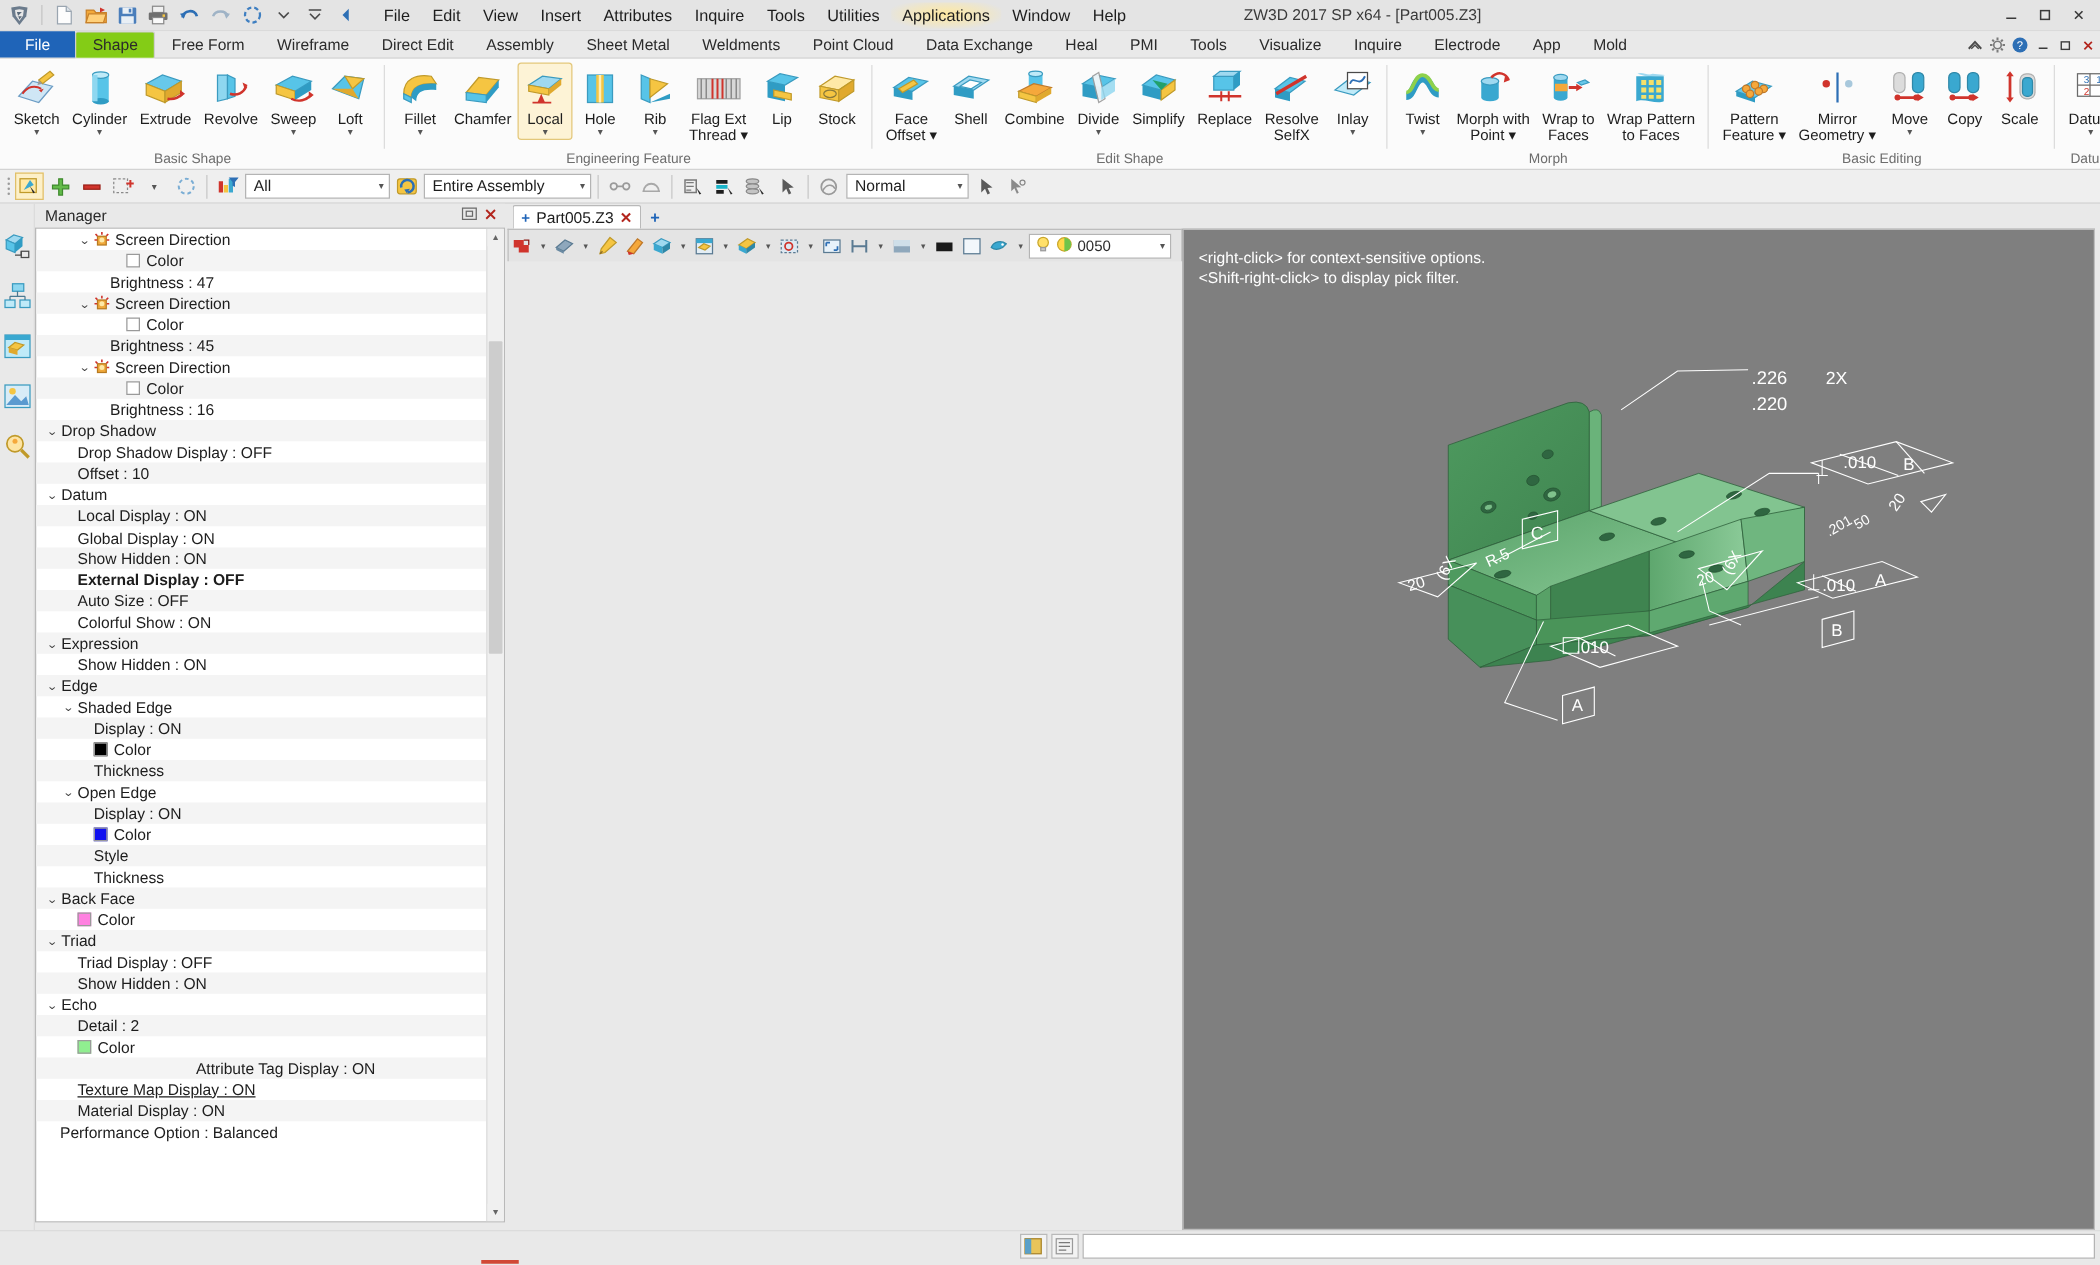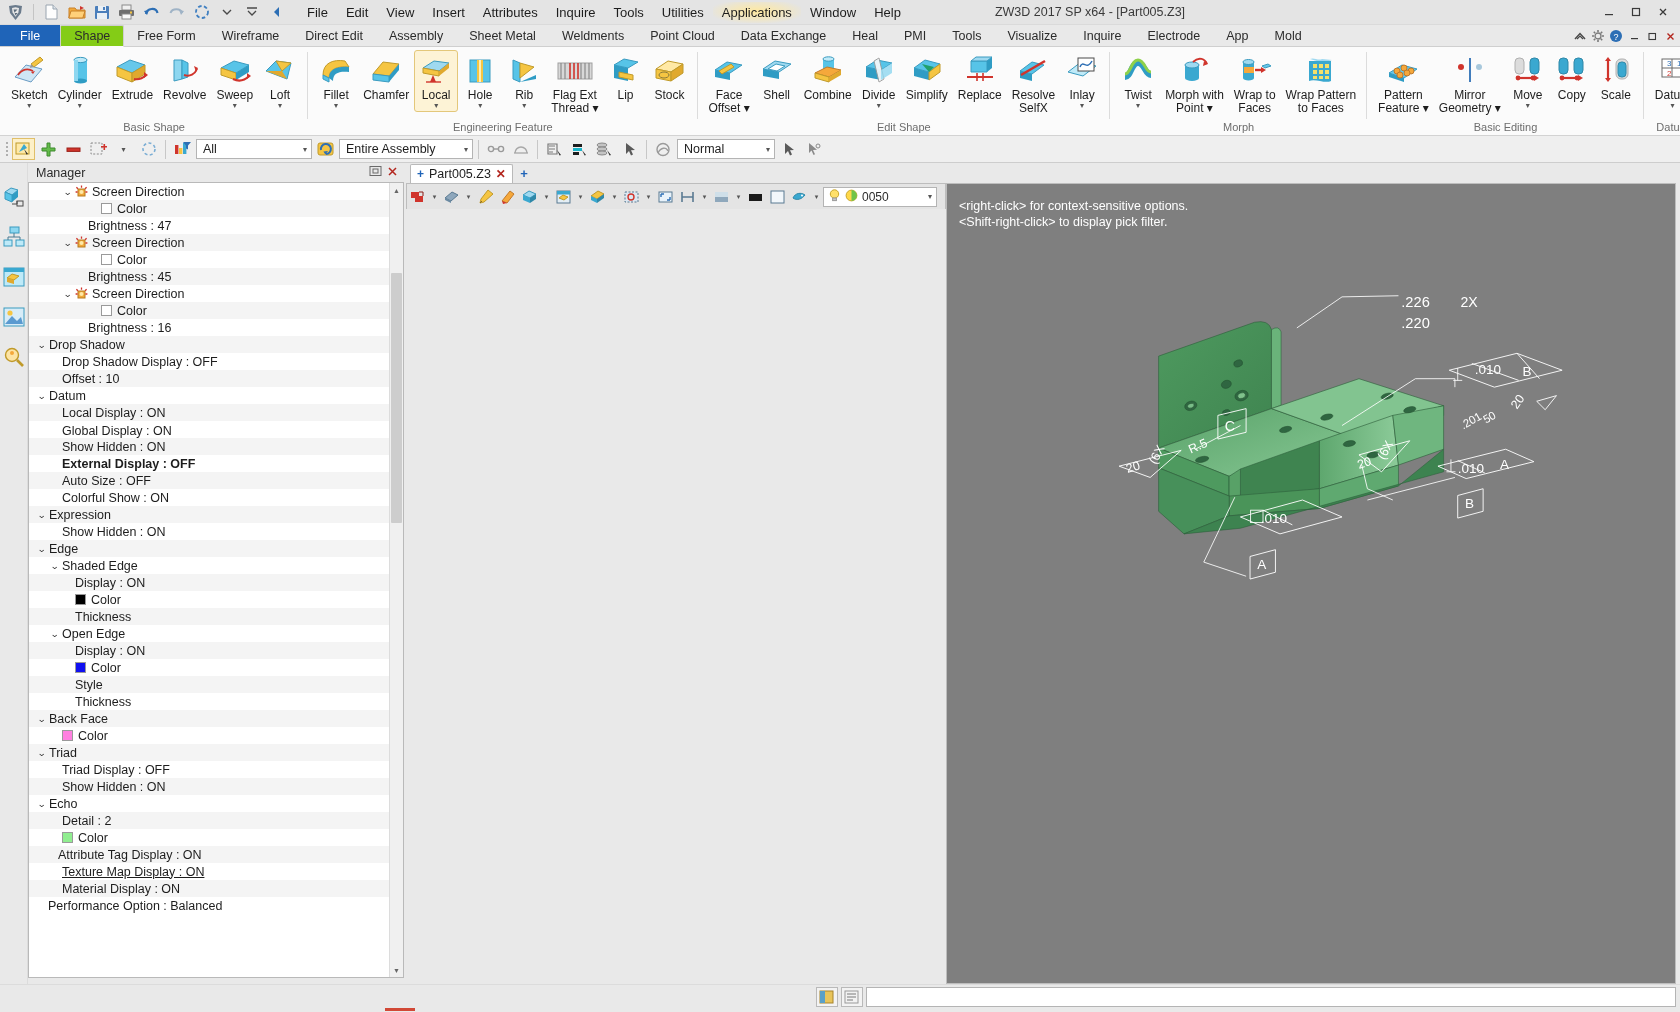--- a/index.html
+++ b/index.html
@@ -1190,21 +1190,21 @@
             </div>
             <div class="treerow alt" style="padding-left: 19px;">
               <span class="tw"></span>
               <span>Detail : 2</span>
             </div>
             <div class="treerow" style="padding-left: 19px;">
               <span class="tw"></span>
               <span class="swatch" style="background: rgb(144, 238, 144);"></span>
               <span>Color</span>
             </div>
-            <div class="treerow alt" style="padding-left: 15px;">
+            <div class="treerow alt" style="padding-left: 15px; justify-content: center;">
               <span class="tw"></span>
               <span>Attribute Tag Display : ON</span>
             </div>
             <div class="treerow" style="padding-left: 19px; text-decoration: underline;">
               <span class="tw"></span>
               <span>Texture Map Display : ON</span>
             </div>
             <div class="treerow alt" style="padding-left: 19px;">
               <span class="tw"></span>
               <span>Material Display : ON</span>

